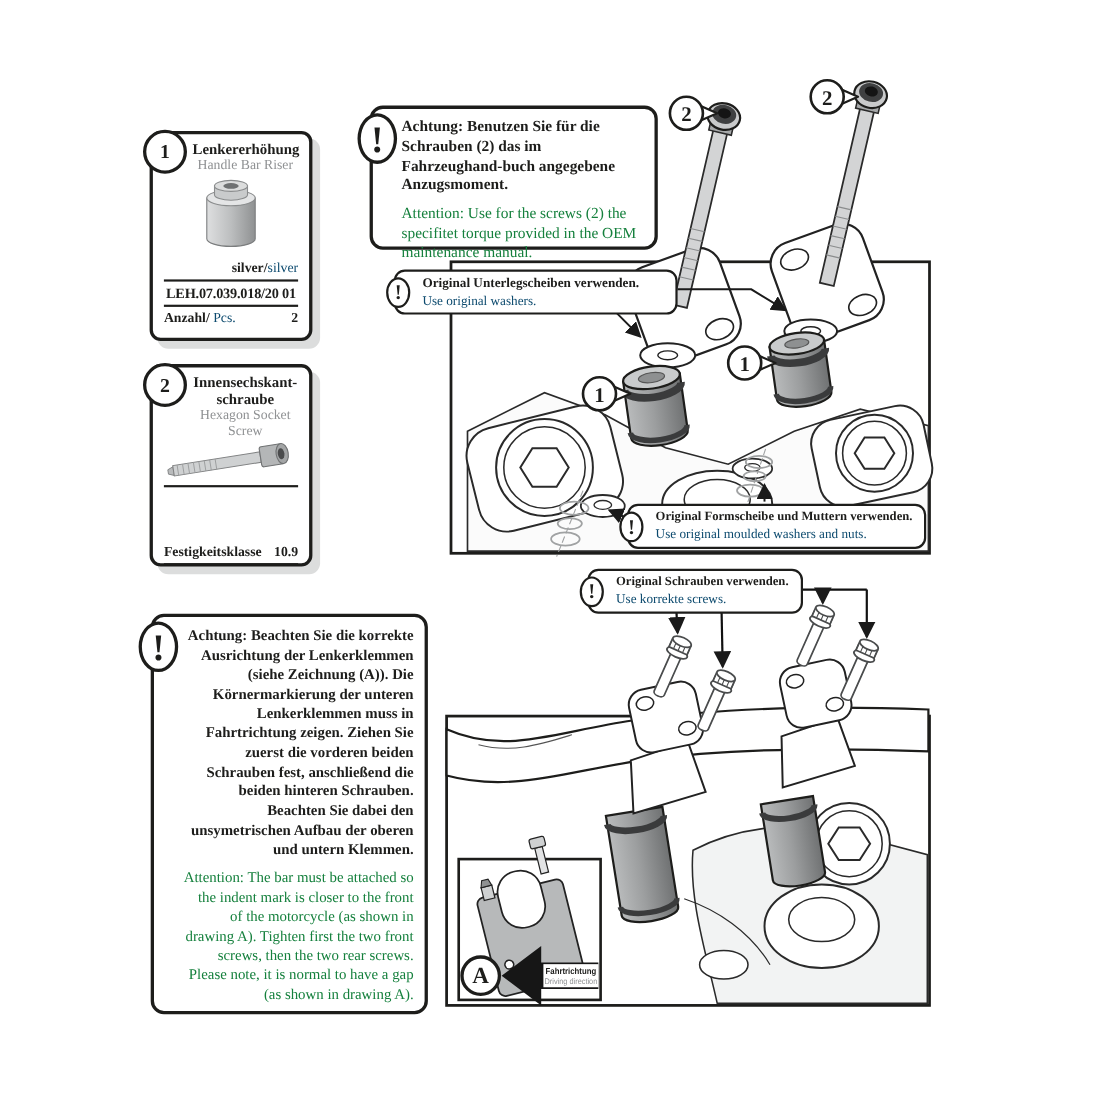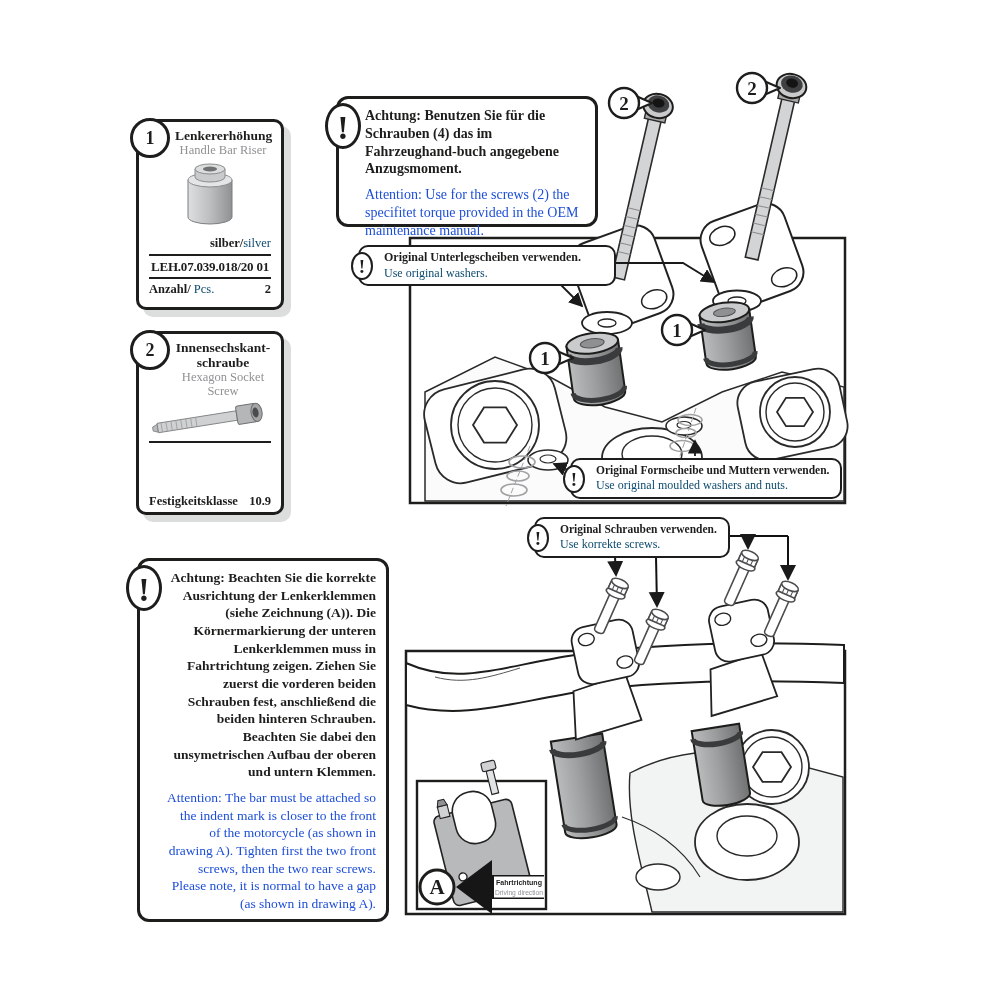--- a/index.html
+++ b/index.html
@@ -27,21 +27,21 @@
   .pb-split{display:flex;justify-content:space-between;font-weight:bold;margin-top:48px;}
   .pb-qty{display:flex;justify-content:space-between;margin-top:auto;}
 
   
   .warn{position:absolute;background:#fff;border:3px solid #1d1d1b;border-radius:12px;
         padding:8px 10px 6px 26px;box-sizing:border-box;}
   .warn-excl{position:absolute;left:-14px;top:4px;width:36px;height:46px;background:#fff;
              border:3px solid #1d1d1b;border-radius:50%;font-weight:bold;font-size:34px;
              text-align:center;line-height:44px;box-sizing:border-box;}
   .warn-de{font-weight:bold;font-size:14px;line-height:1.27;margin-bottom:8px;}
-  .warn-en{color:#1d4ed8;font-size:14px;line-height:1.27;}
+  .warn-en{color:#15803d;font-size:14px;line-height:1.27;}
   .warn-bottom .warn-de,.warn-bottom .warn-en{font-size:13.5px;line-height:1.31;text-align:right;}
 
   
   .callout{position:absolute;background:#fff;border:2.5px solid #1d1d1b;border-radius:10px;
            padding:3px 8px 3px 24px;box-sizing:border-box;}
   .c-excl{position:absolute;left:-9px;top:5px;width:22px;height:28px;background:#fff;
           border:2.5px solid #1d1d1b;border-radius:50%;font-weight:bold;font-size:19px;
           text-align:center;line-height:25px;box-sizing:border-box;}
   .c-de{font-weight:bold;font-size:12px;line-height:1.3;white-space:nowrap;}
   .c-en{color:#0c4a6e;font-size:12px;line-height:1.3;white-space:nowrap;}
@@ -329,21 +329,21 @@
           </linearGradient>
         </defs>
         <path d="M13,18 v37 a22,7 0 0 0 44,0 v-37 z" fill="url(#pg1)" stroke="#7b7d7e" stroke-width="1"></path>
         <ellipse cx="35" cy="18" rx="22" ry="7" fill="#e4e5e6" stroke="#8a8c8d" stroke-width="1"></ellipse>
         <path d="M20,7 v8 a15,5 0 0 0 30,0 v-8 z" fill="#c9cbcc" stroke="#8a8c8d" stroke-width="1"></path>
         <ellipse cx="35" cy="7" rx="15" ry="5" fill="#dcdddd" stroke="#8a8c8d" stroke-width="1"></ellipse>
         <ellipse cx="35" cy="7" rx="7" ry="2.6" fill="#6f7172"></ellipse>
       </svg>
     </div>
     <div class="pb-row pb-right">
-      <span class="b">silber/</span><span class="g">silver</span>
+      <span class="b">silver/</span><span class="g">silver</span>
     </div>
     <div class="pb-line"></div>
     <div class="pb-row pb-center">LEH.07.039.018/20 01</div>
     <div class="pb-line"></div>
     <div class="pb-row pb-qty">
       <span><span class="b">Anzahl/</span> <span class="g">Pcs.</span></span>
       <span class="b">2</span>
     </div>
   </div>
 
@@ -379,21 +379,21 @@
     </div>
     <div class="pb-line"></div>
     <div class="pb-row pb-qty">
       <span><span class="b">Anzahl/</span> <span class="g">Pcs.</span></span>
       <span class="b">2</span>
     </div>
   </div>
 
   <div class="warn" style="left:336px;top:96px;width:262px;height:131px;">
     <span class="warn-excl">!</span>
-    <div class="warn-de">Achtung: Benutzen Sie für die Schrauben (4) das im Fahrzeughand-buch angegebene Anzugsmoment.</div>
+    <div class="warn-de">Achtung: Benutzen Sie für die Schrauben (2) das im Fahrzeughand-buch angegebene Anzugsmoment.</div>
     <div class="warn-en">Attention: Use for the screws (2) the specifitet torque provided in the OEM maintenance manual.</div>
   </div>
 
   <div class="warn warn-bottom" style="left:137px;top:558px;width:252px;height:364px;">
     <span class="warn-excl">!</span>
     <div class="warn-de">Achtung: Beachten Sie die korrekte Ausrichtung der Lenkerklemmen (siehe Zeichnung (A)). Die Körnermarkierung der unteren Lenkerklemmen muss in Fahrtrichtung zeigen. Ziehen Sie zuerst die vorderen beiden Schrauben fest, anschließend die beiden hinteren Schrauben. Beachten Sie dabei den unsymetrischen Aufbau der oberen und untern Klemmen.</div>
     <div class="warn-en">Attention: The bar must be attached so the indent mark is closer to the front of the motorcycle (as shown in drawing A). Tighten first the two front screws, then the two rear screws. Please note, it is normal to have a gap (as shown in drawing A).</div>
   </div>
 
 </div>

